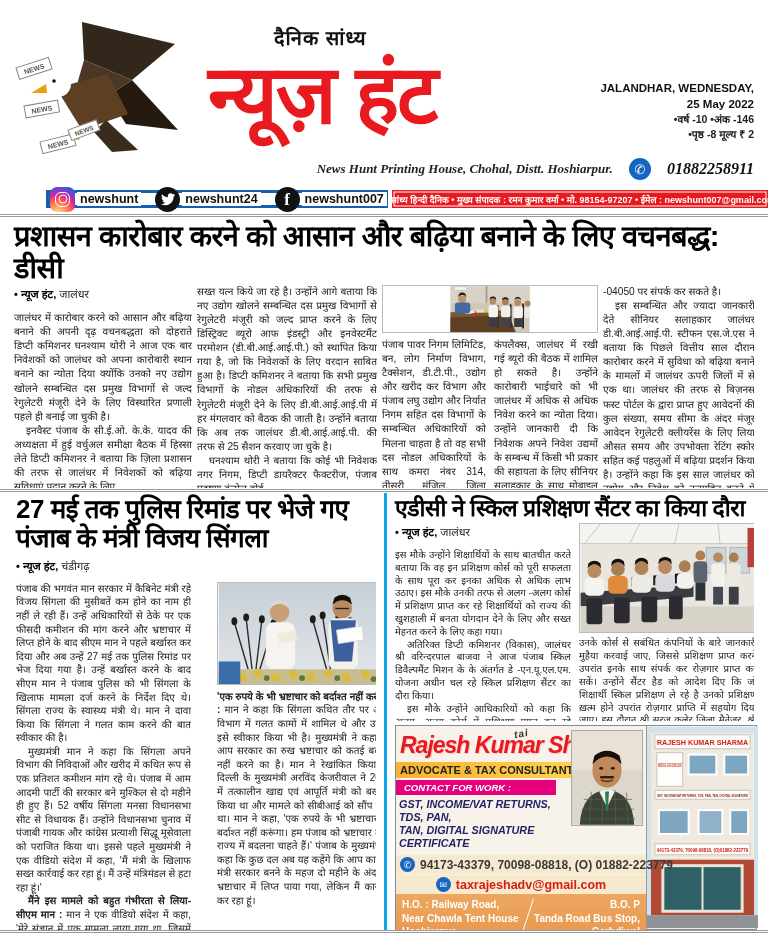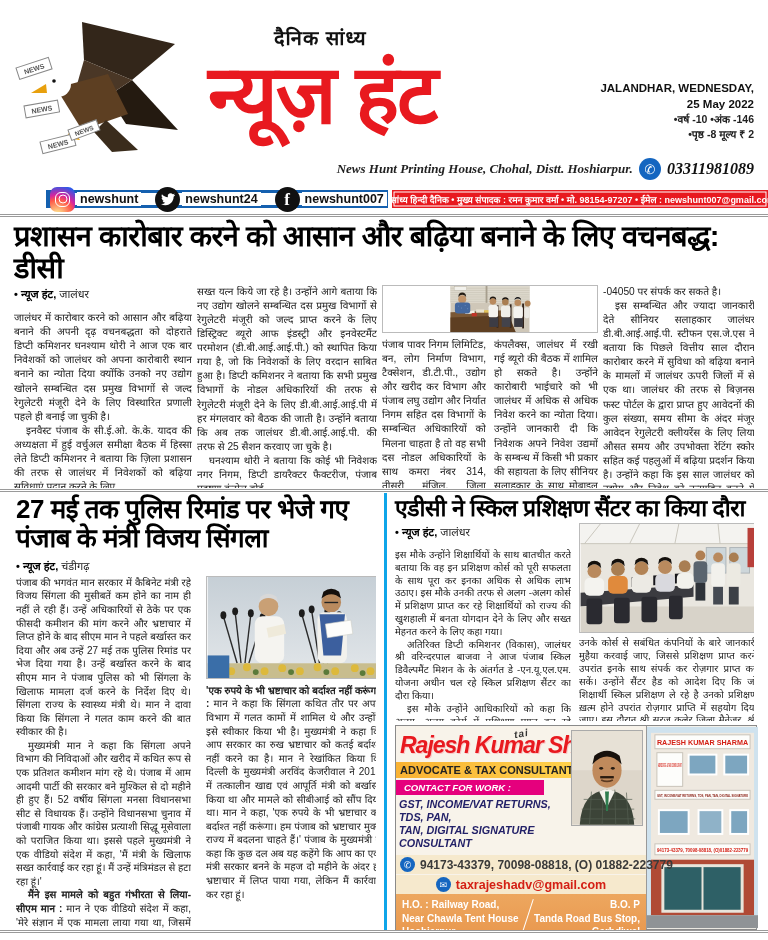--- a/index.html
+++ b/index.html
@@ -9,21 +9,21 @@
 
   
   .masthead { position:relative; height:185px; }
   .eagle { position:absolute; left:10px; top:18px; }
   .mast-center { position:absolute; left:208px; top:24px; width:440px; }
   .tagline { font-size:20px; font-weight:bold; color:#111; margin-left:66px; letter-spacing:1px; }
   .np-title { font-size:82px; font-weight:bold; color:#e8191f; line-height:1.02; letter-spacing:-2px; margin-top:2px; white-space:nowrap; }
   .mast-right { position:absolute; right:14px; top:80px; text-align:right; line-height:1.4; }
   .mast-right .en { font-size:11.5px; font-weight:bold; color:#111; }
   .mast-right .hi { font-size:10.5px; font-weight:bold; color:#222; }
-  .printer-row { position:absolute; right:14px; top:158px; display:flex; align-items:center; gap:6px; }
+  .printer-row { position:absolute; right:14px; top:158px; display:flex; align-items:center; gap:16px; }
   .printer { font-family:"Liberation Serif", serif; font-style:italic; font-weight:bold; font-size:13px; color:#222; }
   .phone-badge { width:22px; height:22px; border-radius:50%; background:#1566c0; color:#fff; font-size:13px; display:flex; align-items:center; justify-content:center; }
   .phone-num { font-family:"Liberation Serif", serif; font-style:italic; font-weight:bold; font-size:16px; color:#111; }
 
   
   .social-row { position:absolute; top:185px; left:0; width:768px; height:28px; display:flex; }
   .social-bar { position:relative; width:388px; height:28px; flex:none; }
   .social-bar::before { content:''; position:absolute; left:46px; right:0; top:5px; height:18px; background:#1460af; }
   .social-bar::after  { content:''; position:absolute; left:52px; right:6px; top:8px; height:12px; background:#fff; }
   .social-items { position:absolute; left:50px; top:0; height:28px; display:flex; align-items:center; z-index:2; }
@@ -56,38 +56,38 @@
   .midcols .acol { width:104px; flex:none; }
   .byline { font-size:11px; margin:2px 0 9px; text-indent:0 !important; }
   .byline b { color:#000; }
   .photo { display:block; border:1px solid #bbb; }
 
   
   .bottom { position:absolute; top:493px; left:0; width:768px; height:437px; display:flex; }
   .half-left { width:384px; flex:none; padding:2px 8px 0 16px; overflow:hidden; }
   .half-right { width:384px; flex:none; border-left:3px solid #0ea5e9; padding:2px 14px 12px 8px; overflow:hidden; }
   .a2-headline { font-size:26px; font-weight:bold; line-height:1.13; letter-spacing:-0.5px; color:#000; }
-  .a2-cols { display:flex; gap:15px; margin-top:3px; height:352px; overflow:hidden; }
+  .a2-cols { display:flex; gap:26px; margin-top:9px; height:352px; overflow:hidden; }
   .a2col { width:175px; flex:none; text-align:justify; font-size:10px; line-height:1.36; color:#222; overflow:hidden; }
   .a2col p + p { text-indent:12px; }
   .a2col .photo { margin-bottom:5px; }
   .a3-headline { font-size:23px; font-weight:bold; line-height:1.15; letter-spacing:-0.5px; color:#000; margin-bottom:2px; }
   .a3-top { display:flex; gap:8px; height:198px; overflow:hidden; }
   .a3col-left { width:176px; flex:none; text-align:justify; font-size:9.8px; line-height:1.31; color:#222; overflow:hidden; }
   .a3col-left p + p { text-indent:12px; }
   .a3col-right { width:178px; flex:none; text-align:justify; font-size:9.8px; line-height:1.31; color:#222; overflow:hidden; }
   .a3col-right .photo { margin-bottom:4px; }
 
   
   .ad-box { display:flex; margin-top:4px; border:1px solid #8a8a8a; width:362px; height:205px; background:#f8f3ea; }
   .ad-main { position:relative; width:250px; flex:none; display:flex; flex-direction:column; }
   .ad-name { position:relative; font-size:23px; font-weight:bold; font-style:italic; color:#e8191f; letter-spacing:-1px; padding:6px 4px 2px 4px; text-shadow:1px 1px 0 #f9c8c8; white-space:nowrap; }
   .scribble { position:absolute; top:2px; left:118px; font-size:10px; font-style:italic; color:#333; transform:rotate(-10deg); letter-spacing:1px; text-shadow:none; }
   .ad-adv-bar { width:182px; background:linear-gradient(90deg,#f9b233,#ffd24d); color:#222; font-size:11px; font-weight:bold; padding:2px 4px; margin:1px 0 2px; }
-  .ad-contact-bar { width:148px; background:#e5007d; color:#fff; font-size:9.5px; font-weight:bold; font-style:italic; padding:2px 8px; margin-bottom:3px; }
+  .ad-contact-bar { width:160px; background:#e5007d; color:#fff; font-size:9.5px; font-weight:bold; font-style:italic; padding:2px 8px; margin-bottom:3px; }
   .ad-services { width:178px; font-size:10.8px; font-weight:bold; font-style:italic; color:#232168; line-height:1.2; padding-left:3px; }
   .ad-portrait { position:absolute; top:4px; right:3px; border:1px solid #aaa; }
   .ad-phone-row, .ad-email-row { display:flex; align-items:center; gap:5px; background:#f6e9cd; padding:2px 4px; }
   .ad-phone-row { margin-top:5px; }
   .ad-email-row { justify-content:center; margin-top:1px; }
   .mini-badge { width:15px; height:15px; border-radius:50%; background:#1566c0; color:#fff; font-size:9px; display:flex; align-items:center; justify-content:center; flex:none; }
   .ad-phones { font-size:12px; font-weight:bold; color:#3a3a3a; white-space:nowrap; }
   .ad-email { font-size:12.5px; font-weight:bold; color:#d42015; }
   .ad-address { margin-top:auto; position:relative; display:flex; background:linear-gradient(180deg,#eda75f,#e8944a); color:#fff; font-size:10px; font-weight:bold; height:52px; padding:4px 6px; line-height:1.35; }
   .ad-address .ho { width:55%; }
@@ -146,21 +146,21 @@
     <div class="mast-right">
       <div class="en">JALANDHAR, WEDNESDAY,</div>
       <div class="en">25 May 2022</div>
       <div class="hi">•वर्ष -10  •अंक -146</div>
       <div class="hi">•पृष्ठ -8 मूल्य ₹ 2</div>
     </div>
 
     <div class="printer-row">
       <span class="printer">News Hunt Printing House, Chohal, Distt. Hoshiarpur.</span>
       <span class="phone-badge">✆</span>
-      <span class="phone-num">03311981089</span>
+      <span class="phone-num">01882258911</span>
     </div>
   </header>
 
   <div class="social-row">
     <div class="social-bar">
       <div class="social-items">
         <div class="social-item">
           <span class="s-icon ig"></span>
           <span class="handle">newshunt</span>
         </div>
@@ -433,21 +433,21 @@
       <div class="ad-box">
         <div class="ad-main">
           <div class="ad-name">
             <span>Rajesh Kumar Sharma</span>
             <span class="scribble">tai</span>
           </div>
           <div class="ad-adv-bar">ADVOCATE &amp; TAX CONSULTANT</div>
           <div class="ad-contact-bar">CONTACT FOR WORK :</div>
           <div class="ad-services">
             <div>GST, INCOME/VAT RETURNS, TDS, PAN,</div>
-            <div>TAN, DIGITAL SIGNATURE CONSULTANT</div>
+            <div>TAN, DIGITAL SIGNATURE CERTIFICATE</div>
           </div>
           <svg class="ad-portrait" width="72" height="96" viewBox="0 0 72 96">
             <rect width="72" height="96" fill="#ddd6ca"></rect>
             <rect x="0" y="0" width="72" height="40" fill="#e7e1d6"></rect>
 
             <path d="M8 96 q2 -34 28 -36 q26 2 28 36 z" fill="#3c4438"></path>
             <g stroke="#566052" stroke-width="0.7">
               <line x1="12" y1="70" x2="62" y2="70"></line>
                 <line x1="10" y1="80" x2="64" y2="80"></line>
                 <line x1="9" y1="90" x2="65" y2="90"></line>

